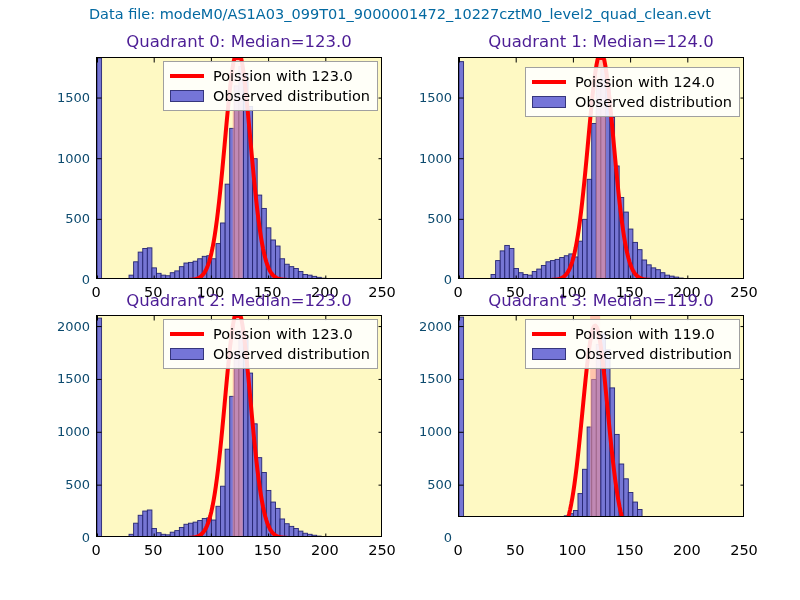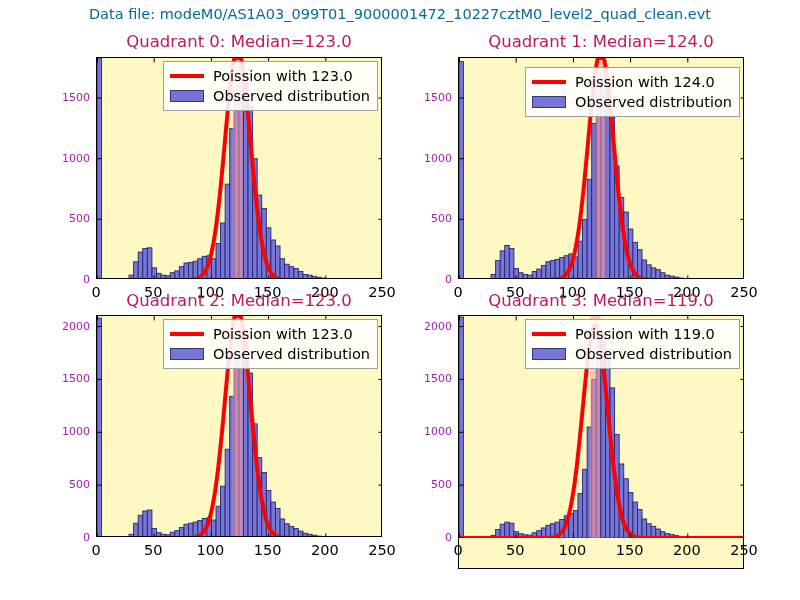--- a/index.html
+++ b/index.html
@@ -31,41 +31,41 @@
   }
   .subplot {
     position: absolute;
   }
   .sub-title {
     position: absolute;
     left: 0;
     width: 100%;
     text-align: center;
     font-size: 16.5px;
-    color: #be185d;
+    color: #4c1d95;
     white-space: nowrap;
   }
   .plot-area {
     position: absolute;
     box-sizing: border-box;
     border: 1.1px solid #000000;
     background: #fef9c3;
     overflow: hidden;
   }
   .plot-svg {
     position: absolute;
     top: 0;
     left: 0;
     display: block;
   }
   .ytick-label {
     position: absolute;
     text-align: right;
-    font-size: 11px;
-    color: #a21caf;
+    font-size: 13px;
+    color: #0c4a6e;
     white-space: nowrap;
     transform: translateY(-50%);
   }
   .xtick-label {
     position: absolute;
     text-align: center;
     font-size: 14.5px;
     color: #000000;
     white-space: nowrap;
     transform: translateX(-50%);
@@ -418,21 +418,21 @@
         <div class="ytick-label" style="top: 325.571px; left: -58px; width: 52px;">2000</div>
         <div class="xtick-label" style="top: 542px; left: 0px;">0</div>
         <div class="xtick-label" style="top: 542px; left: 57.2px;">50</div>
         <div class="xtick-label" style="top: 542px; left: 114.4px;">100</div>
         <div class="xtick-label" style="top: 542px; left: 171.6px;">150</div>
         <div class="xtick-label" style="top: 542px; left: 228.8px;">200</div>
         <div class="xtick-label" style="top: 542px; left: 286px;">250</div>
       </div>
       <div class="subplot" style="left: 458px; top: 0px; width: 286px; height: 600px;">
         <div class="sub-title" style="top: 291px;">Quadrant 3: Median=119.0</div>
-        <div class="plot-area" style="left: 0px; top: 315px; width: 286px; height: 254px;">
+        <div class="plot-area" style="left: 0px; top: 315px; width: 286px; height: 202px;">
           <svg class="plot-svg" width="286" height="222">
             <g>
               <rect x="0.00" y="1.06" width="4.58" height="220.94" fill="#6A6AD6" fill-opacity="0.92" stroke="#262673" stroke-width="0.9"></rect>
               <rect x="32.03" y="219.36" width="4.58" height="2.64" fill="#6A6AD6" fill-opacity="0.92" stroke="#262673" stroke-width="0.9"></rect>
               <rect x="36.61" y="213.54" width="4.58" height="8.46" fill="#6A6AD6" fill-opacity="0.92" stroke="#262673" stroke-width="0.9"></rect>
               <rect x="41.18" y="208.26" width="4.58" height="13.74" fill="#6A6AD6" fill-opacity="0.92" stroke="#262673" stroke-width="0.9"></rect>
               <rect x="45.76" y="206.14" width="4.58" height="15.86" fill="#6A6AD6" fill-opacity="0.92" stroke="#262673" stroke-width="0.9"></rect>
               <rect x="50.34" y="207.20" width="4.58" height="14.80" fill="#6A6AD6" fill-opacity="0.92" stroke="#262673" stroke-width="0.9"></rect>
               <rect x="54.91" y="215.66" width="4.58" height="6.34" fill="#6A6AD6" fill-opacity="0.92" stroke="#262673" stroke-width="0.9"></rect>
               <rect x="59.49" y="217.77" width="4.58" height="4.23" fill="#6A6AD6" fill-opacity="0.92" stroke="#262673" stroke-width="0.9"></rect>

